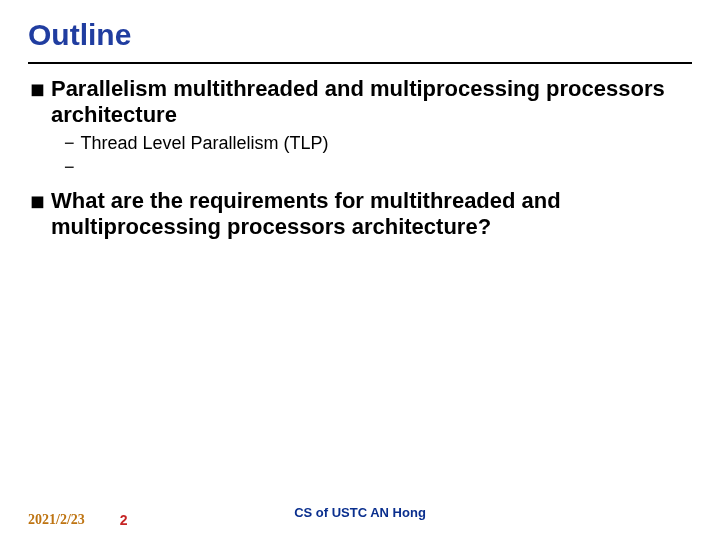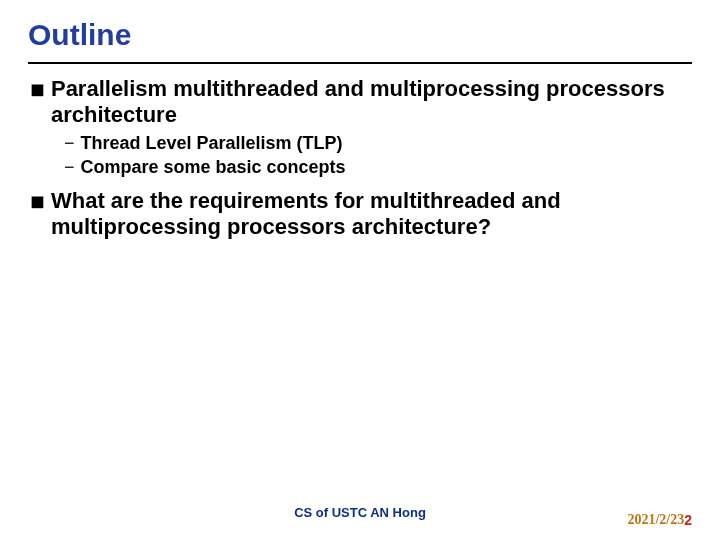--- a/index.html
+++ b/index.html
@@ -61,33 +61,34 @@
     margin-bottom: 2px;
   }
   .level2 .marker {
     font-size: 18px;
     line-height: 22px;
     margin-right: 6px;
     color: #000;
   }
   .level2 .text {
     font-size: 18px;
-    font-weight: bold;
+    font-weight: normal;
     color: #000;
     line-height: 22px;
   }
   .footer {
     position: absolute;
     bottom: 12px;
     left: 0;
     width: 100%;
     padding: 0 28px;
     display: flex;
-    justify-content: flex-end;
+    justify-content: flex-start;
     align-items: flex-end;
+    gap: 35px;
   }
   .footer-date {
     font-family: "Times New Roman", Times, serif;
     font-size: 14px;
     font-weight: bold;
     color: #be7412;
   }
   .footer-center {
     font-size: 13px;
     font-weight: bold;
@@ -117,21 +118,20 @@
         <span class="marker">◼</span>
         <span class="text">Parallelism multithreaded and multiprocessing processors architecture</span>
       </div>
       <ul class="sublist">
         <li class="level2">
           <span class="marker">−</span>
           <span class="text">Thread Level Parallelism (TLP)</span>
         </li>
         <li class="level2">
           <span class="marker">−</span>
-          <span class="text">Compare some basic concepts</span>
         </li>
       </ul>
     </li>
 
     <li>
       <div class="level1">
         <span class="marker">◼</span>
         <span class="text">What are the requirements for multithreaded and multiprocessing processors architecture?</span>
       </div>
     </li>

